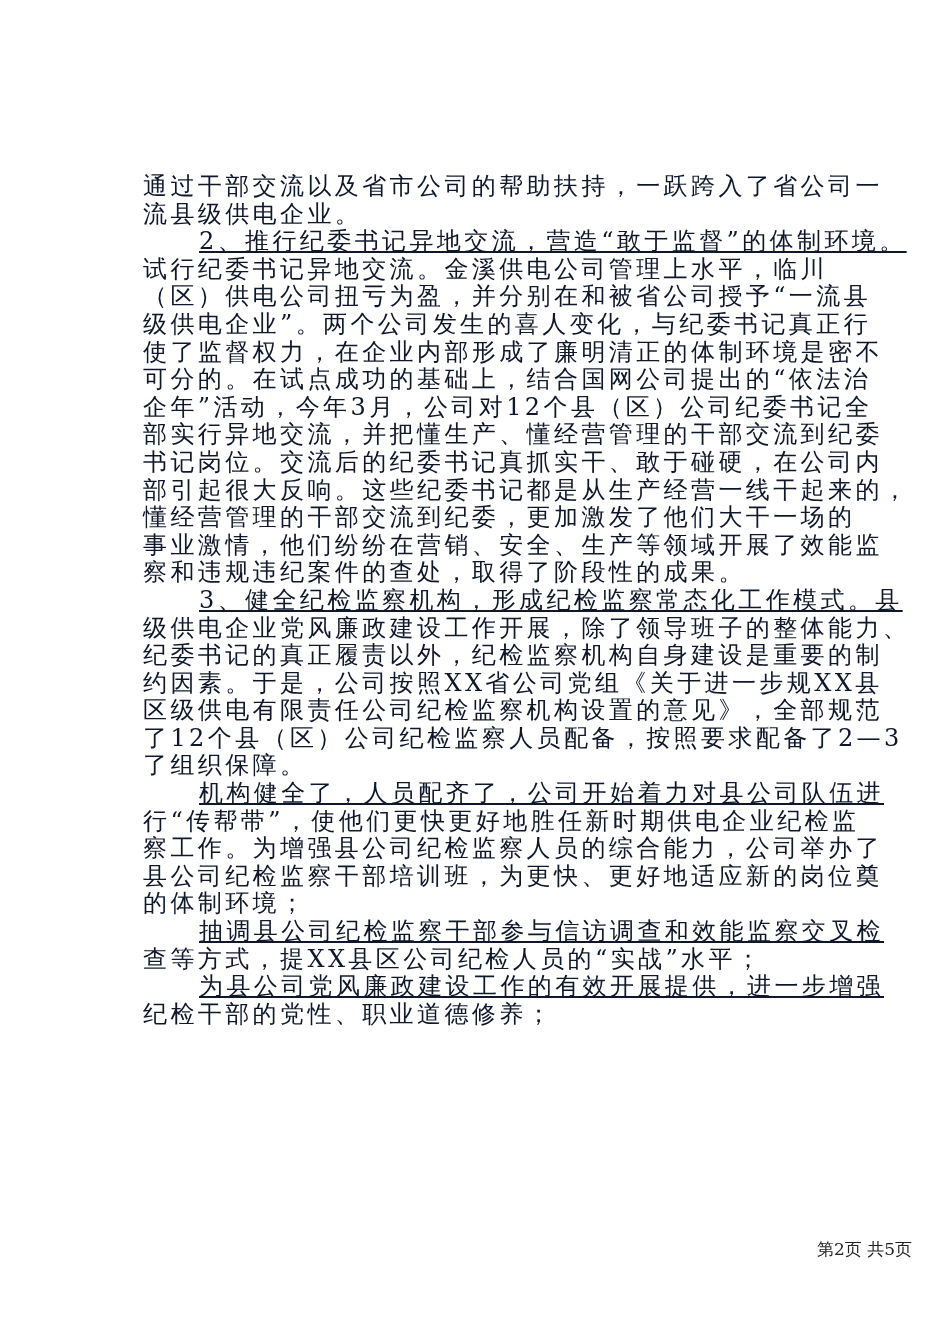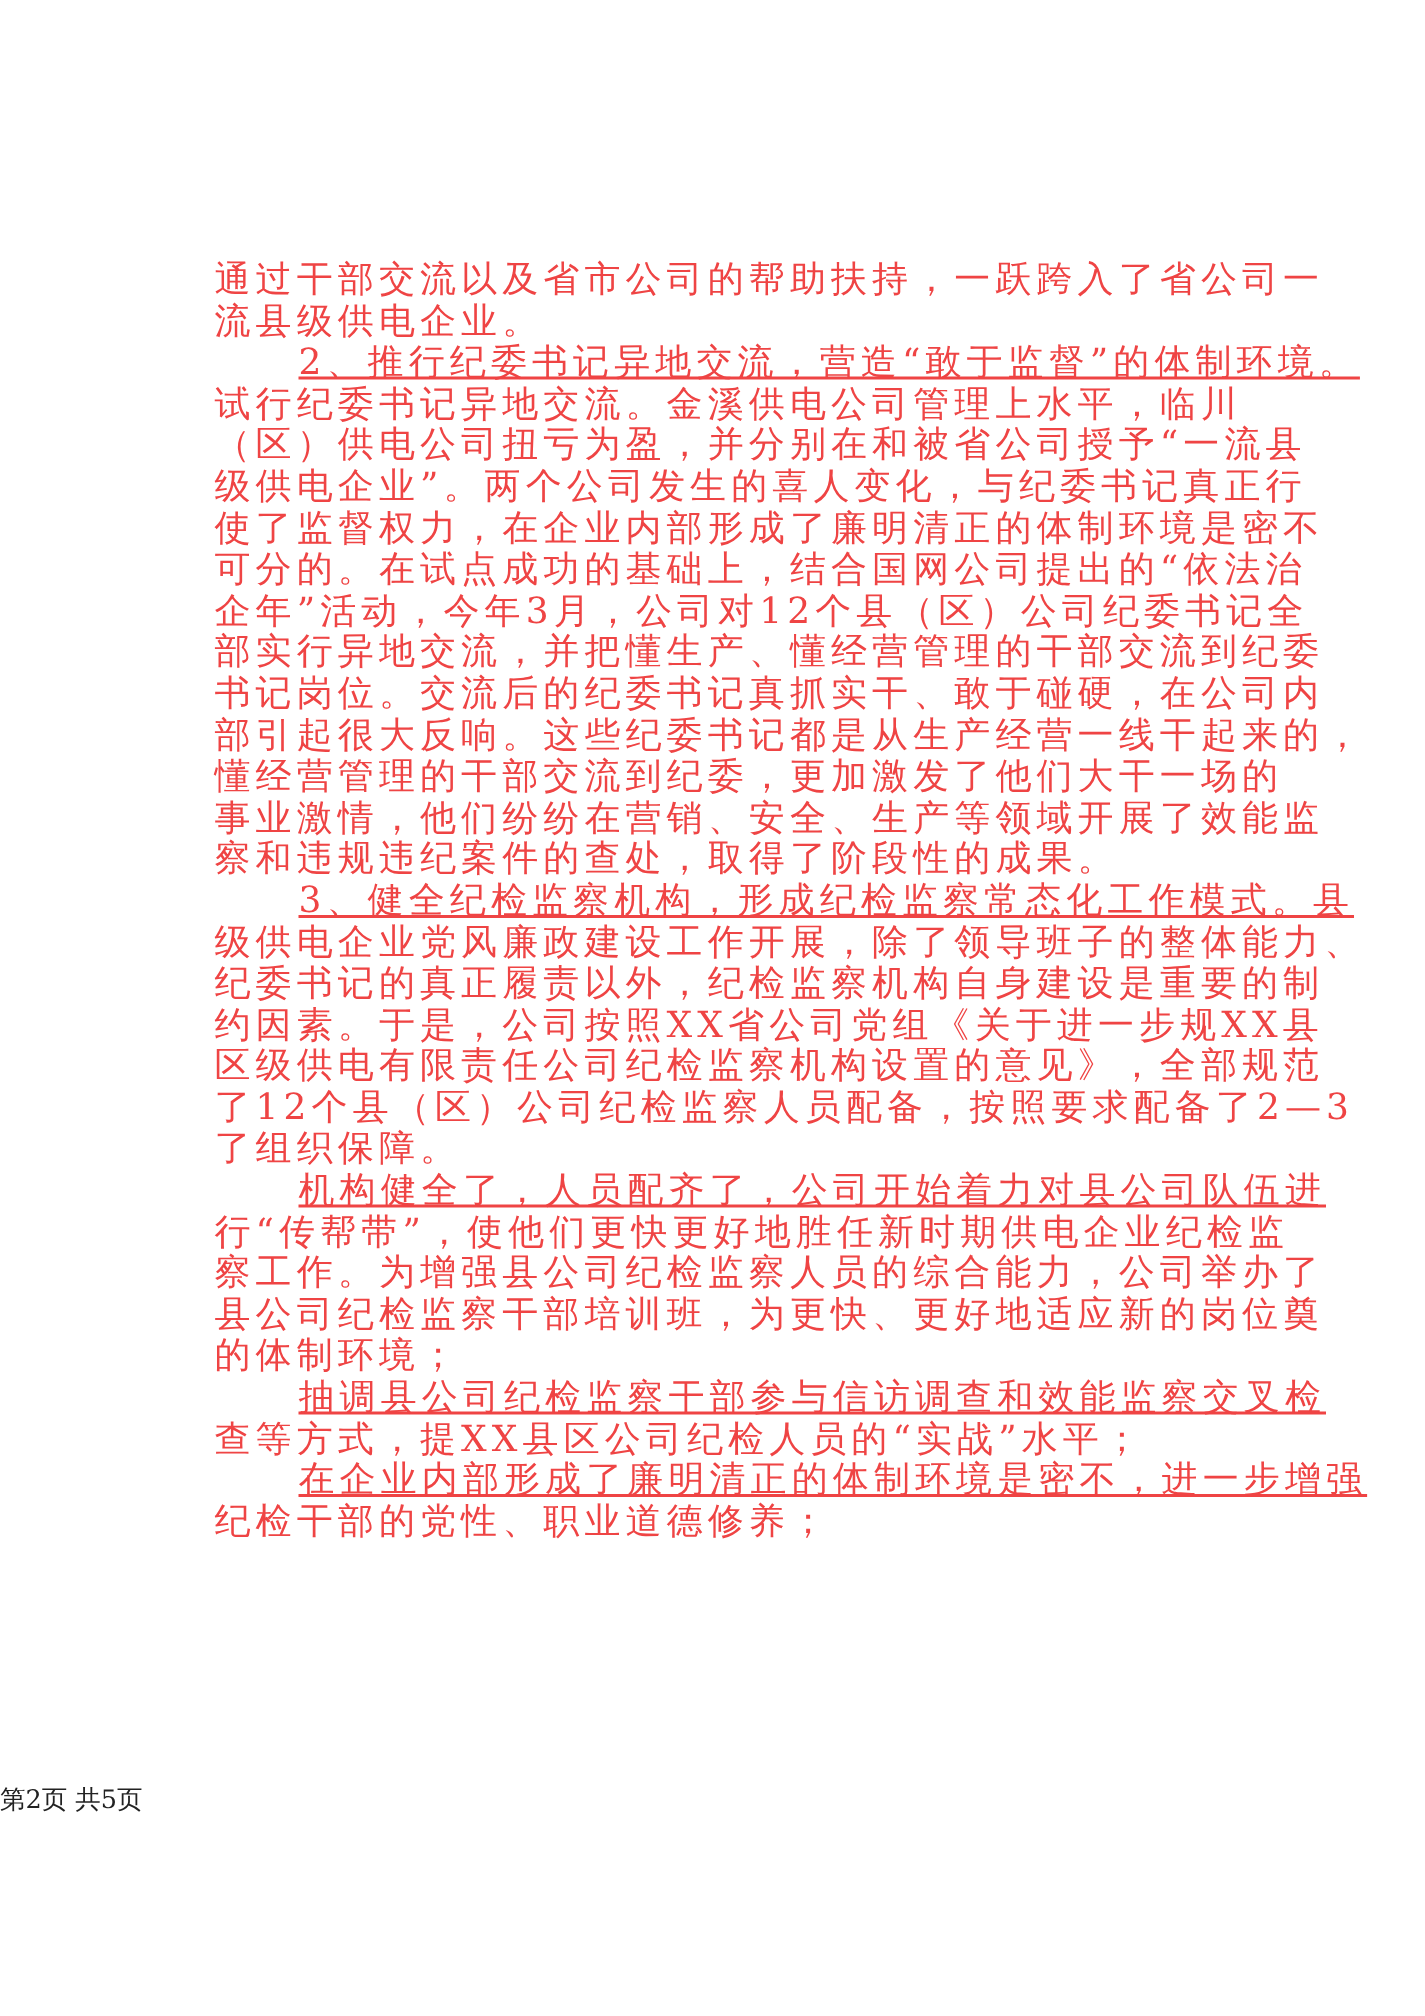--- a/index.html
+++ b/index.html
@@ -1,27 +1,27 @@
 <!DOCTYPE html>
 <html><head>
   <meta charset="utf-8">
   <style>
     html, body { margin: 0; padding: 0; background: #ffffff; }
     body { width: 950px; height: 1344px; position: relative; overflow: hidden; }
     .page {
       position: absolute; left: 143px; top: 173px; width: 680px;
       font-family: "DejaVu Serif", "Liberation Serif", serif;
-      font-size: 24px; line-height: 27.6px; color: #ef4444;
+      font-size: 24px; line-height: 27.6px; color: #0f172a;
       letter-spacing: 3.4px;
     }
     .line { white-space: nowrap; height: 27.6px; }
     .indent { padding-left: 56px; text-decoration: underline; }
     .footer {
-      position: absolute; left: 0; width: 912px; top: 1188px;
-      text-align: left;
+      position: absolute; left: 0; width: 912px; top: 1238px;
+      text-align: right;
       font-family: "DejaVu Serif", "Liberation Serif", serif;
       font-size: 17px; color: #222;
     }
   </style>
 </head>
 <body>
 
 <div class="page" id="doc">
     <div class="line">通过干部交流以及省市公司的帮助扶持，一跃跨入了省公司一</div>
     <div class="line">流县级供电企业。</div>
@@ -45,19 +45,19 @@
     <div class="line">区级供电有限责任公司纪检监察机构设置的意见》，全部规范</div>
     <div class="line">了12个县（区）公司纪检监察人员配备，按照要求配备了2—3</div>
     <div class="line">了组织保障。</div>
     <div class="line indent">机构健全了，人员配齐了，公司开始着力对县公司队伍进</div>
     <div class="line">行“传帮带”，使他们更快更好地胜任新时期供电企业纪检监</div>
     <div class="line">察工作。为增强县公司纪检监察人员的综合能力，公司举办了</div>
     <div class="line">县公司纪检监察干部培训班，为更快、更好地适应新的岗位奠</div>
     <div class="line">的体制环境；</div>
     <div class="line indent">抽调县公司纪检监察干部参与信访调查和效能监察交叉检</div>
     <div class="line">查等方式，提XX县区公司纪检人员的“实战”水平；</div>
-    <div class="line indent">在企业内部形成了廉明清正的体制环境是密不，进一步增强</div>
+    <div class="line indent">为县公司党风廉政建设工作的有效开展提供，进一步增强</div>
     <div class="line">纪检干部的党性、职业道德修养；</div>
   </div>
 
 <div class="footer">
   <span>第2页 共5页</span>
 </div>
 
 </body></html>

